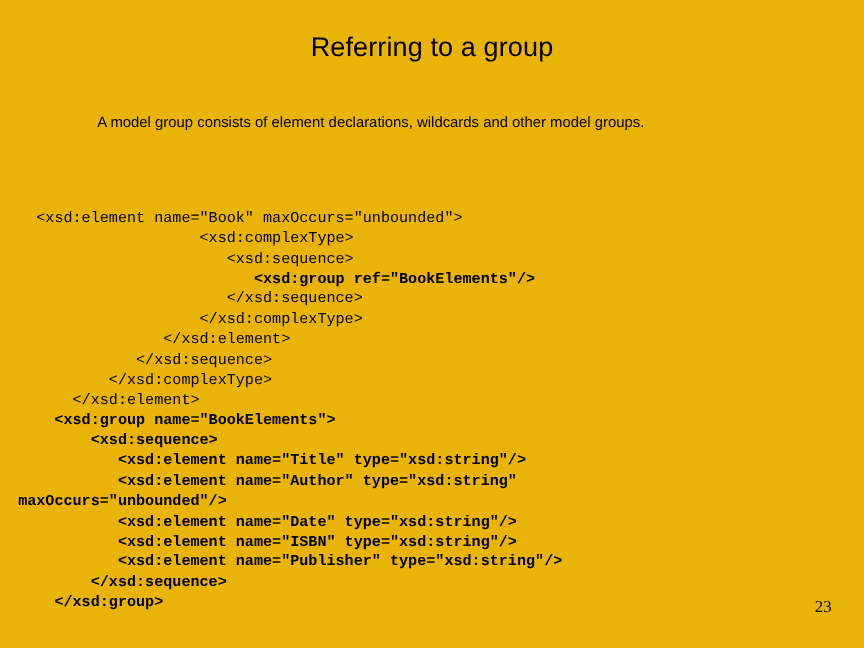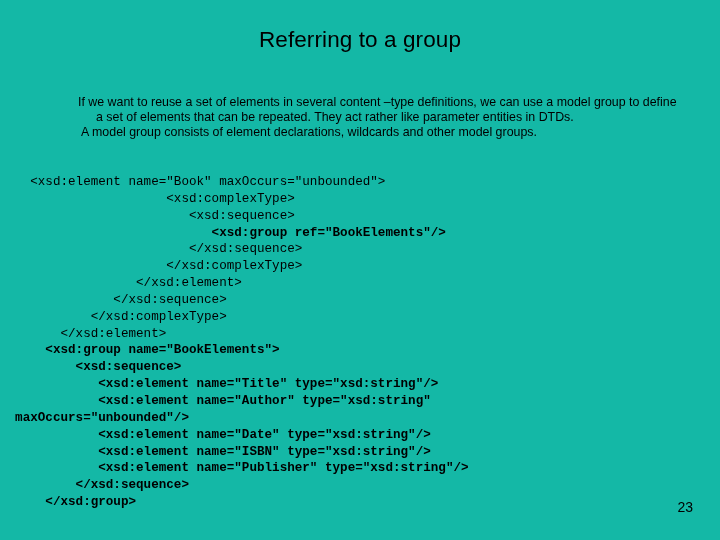--- a/index.html
+++ b/index.html
@@ -11,21 +11,21 @@
     width: 720px;
     height: 540px;
     overflow: hidden;
     font-family: "Liberation Sans", sans-serif;
     color: #000000;
     position: relative;
   }
   .slide {
     position: absolute;
     inset: 0;
-    background: #14b8a6;
+    background: #eab308;
     padding-left: 43px;
   }
 
   
   .slide-title {
     position: absolute;
     left: 0;
     top: 27px;
     width: 720px;
     text-align: center;
@@ -75,35 +75,34 @@
     white-space: pre;
     height: 16.85px;
   }
   .code-line.b { font-weight: bold; }
 
   
   .page-number {
     position: absolute;
     right: 27px;
     bottom: 25px;
-    font-family: Liberation Sans, sans-serif;
+    font-family: Liberation Serif, serif;
     font-size: 14px;
     line-height: 16px;
     color: #000000;
   }
 </style>
 </head>
 <body>
 
 <div class="slide">
 
   <div class="slide-title">Referring to a group</div>
 
   <div class="body-block">
-    <div class="body-line wrap-indent">If we want to reuse a set of elements in several content –type definitions, we can use a model group to define a set of elements that can be repeated. They act rather like parameter entities in DTDs.</div>
     <div class="body-line l2">A model group consists of element declarations, wildcards and other model groups.</div>
   </div>
 
   <div class="code-block"><span class="code-line">    &lt;xsd:element name="Book" maxOccurs="unbounded"&gt;</span><span class="code-line">                      &lt;xsd:complexType&gt;</span><span class="code-line">                         &lt;xsd:sequence&gt;</span><span class="code-line b">                            &lt;xsd:group ref="BookElements"/&gt;</span><span class="code-line">                         &lt;/xsd:sequence&gt;</span><span class="code-line">                      &lt;/xsd:complexType&gt;</span><span class="code-line">                  &lt;/xsd:element&gt;</span><span class="code-line">               &lt;/xsd:sequence&gt;</span><span class="code-line">            &lt;/xsd:complexType&gt;</span><span class="code-line">        &lt;/xsd:element&gt;</span><span class="code-line b">      &lt;xsd:group name="BookElements"&gt;</span><span class="code-line b">          &lt;xsd:sequence&gt;</span><span class="code-line b">             &lt;xsd:element name="Title" type="xsd:string"/&gt;</span><span class="code-line b">             &lt;xsd:element name="Author" type="xsd:string"</span><span class="code-line b">  maxOccurs="unbounded"/&gt;</span><span class="code-line b">             &lt;xsd:element name="Date" type="xsd:string"/&gt;</span><span class="code-line b">             &lt;xsd:element name="ISBN" type="xsd:string"/&gt;</span><span class="code-line b">             &lt;xsd:element name="Publisher" type="xsd:string"/&gt;</span><span class="code-line b">          &lt;/xsd:sequence&gt;</span><span class="code-line b">      &lt;/xsd:group&gt;</span></div>
 
   <div class="page-number">23</div>
 
 </div>
 
 </body></html>

